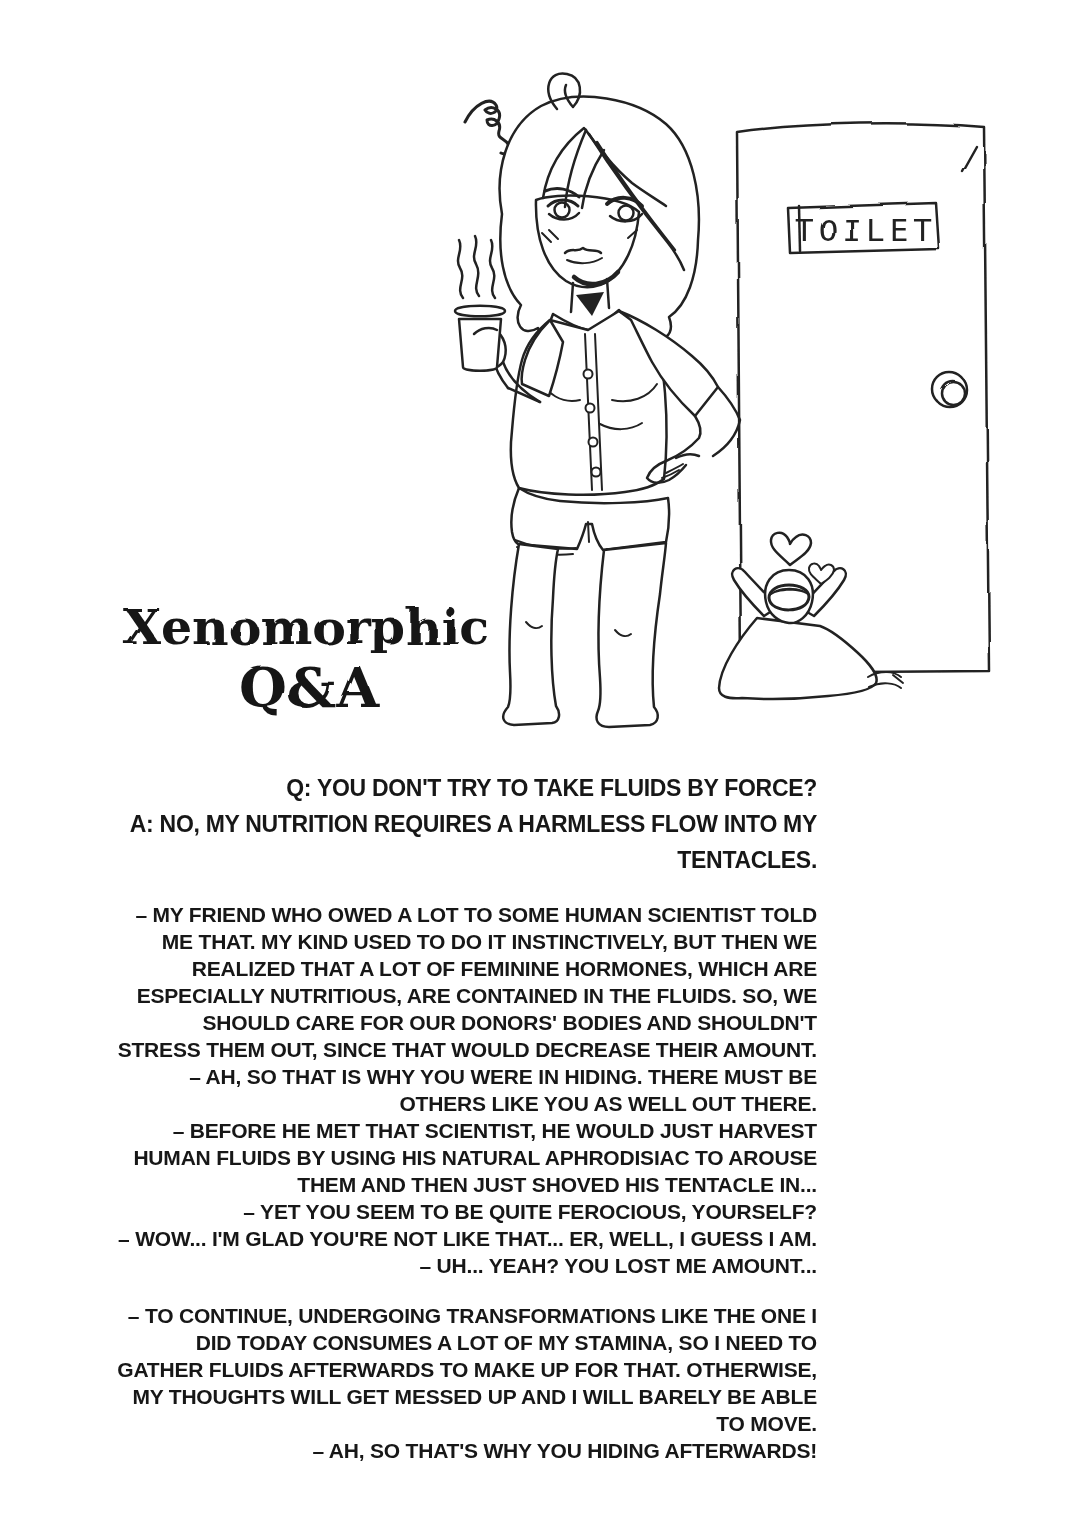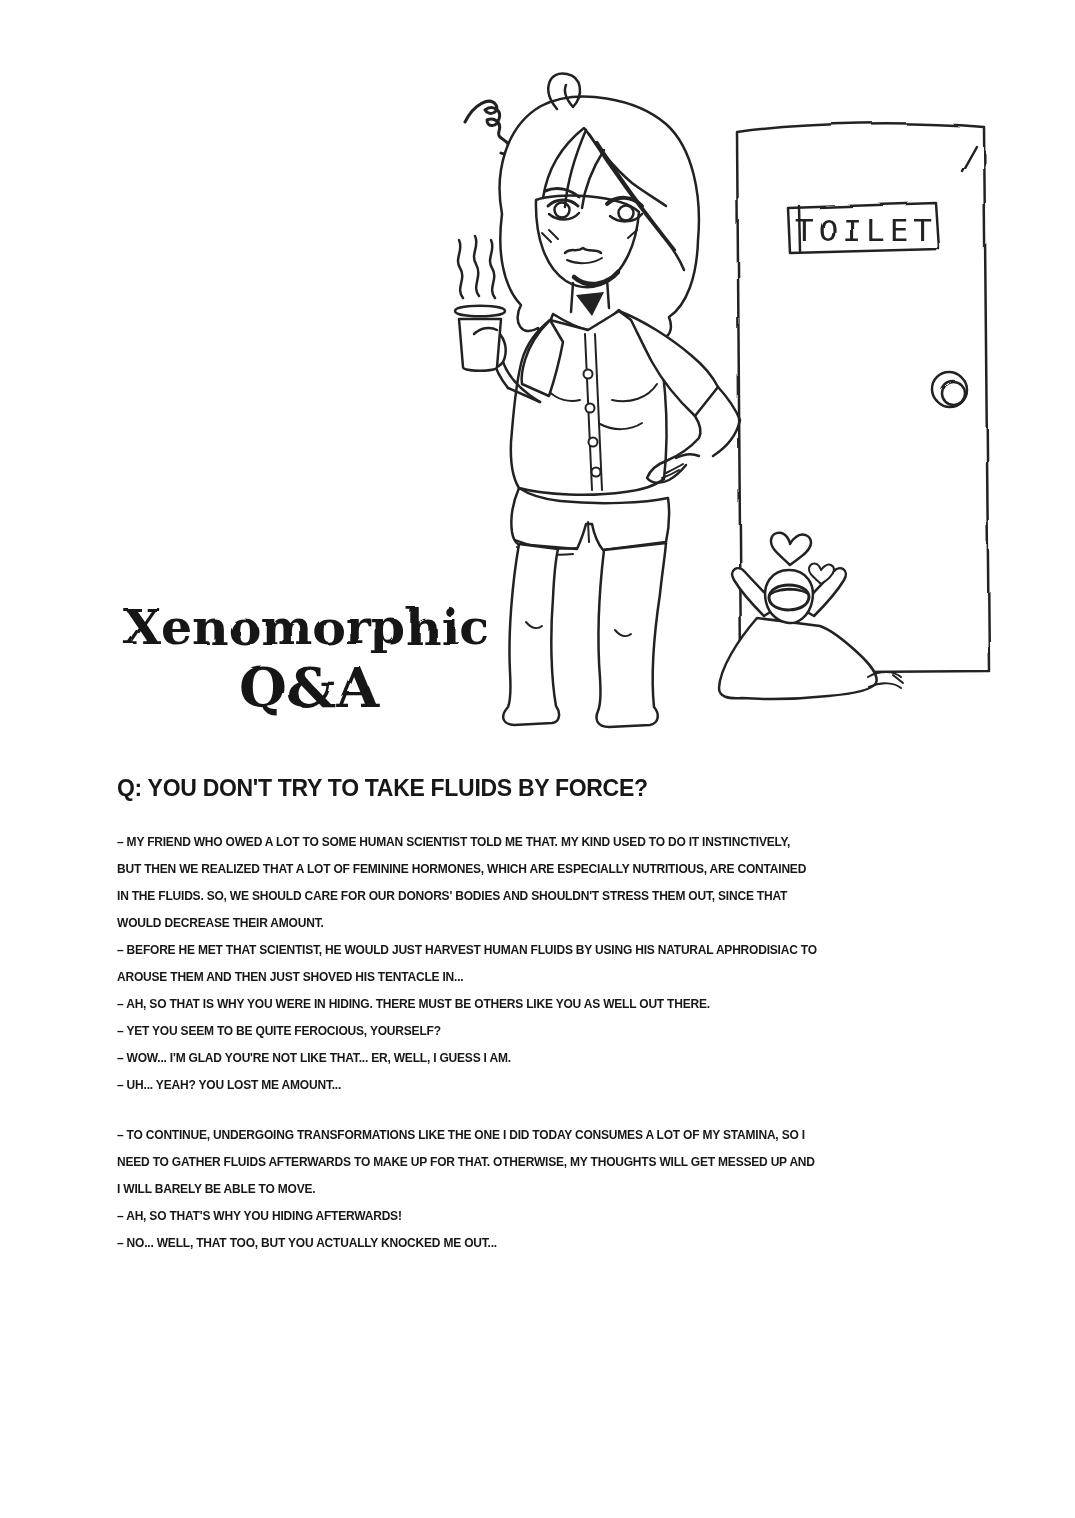--- a/index.html
+++ b/index.html
@@ -11,31 +11,31 @@
     font-family:"Liberation Sans",sans-serif;
     color:#171717;
     overflow:hidden;
   }
   svg.illo{position:absolute;top:0;left:0;display:block;}
   .qa{
     position:absolute;
     left:117px;top:770px;
     width:700px;
   }
-  .qa p{margin:0;}
+  .qa p{margin:0;text-align:right;}
   .head{
     font-size:23px;
     font-weight:700;
     line-height:36px;
     letter-spacing:-0.3px;
   }
   .block{margin-top:23px;}
   .block2{}
   .line{
-    font-size:12px;
+    font-size:21px;
     font-weight:700;
     line-height:27px;
     letter-spacing:-0.2px;
   }
   .title-svg-text{font-family:"DejaVu Serif",serif;font-weight:bold;}
   .sign-text{font-family:"DejaVu Sans Mono",monospace;}
 </style>
 </head>
 <body>
 
@@ -222,30 +222,30 @@
       <g filter="url(#wob)">
         <text class="title-svg-text" x="306" y="644" text-anchor="middle" font-size="49" fill="#141414" stroke="none">Xenomorphic</text>
         <text class="title-svg-text" x="309" y="707" text-anchor="middle" font-size="55" fill="#141414" stroke="none">Q&amp;A</text>
       </g>
 
     </g>
   </svg>
 
   <div class="qa">
     <p class="head">Q: YOU DON'T TRY TO TAKE FLUIDS BY FORCE?</p>
+    <p class="head">A: NO, MY NUTRITION REQUIRES A HARMLESS FLOW INTO MY TENTACLES.</p>
 
     <div class="block">
       <p class="line">– MY FRIEND WHO OWED A LOT TO SOME HUMAN SCIENTIST TOLD ME THAT. MY KIND USED TO DO IT INSTINCTIVELY, BUT THEN WE REALIZED THAT A LOT OF FEMININE HORMONES, WHICH ARE ESPECIALLY NUTRITIOUS, ARE CONTAINED IN THE FLUIDS. SO, WE SHOULD CARE FOR OUR DONORS' BODIES AND SHOULDN'T STRESS THEM OUT, SINCE THAT WOULD DECREASE THEIR AMOUNT.</p>
+      <p class="line">– AH, SO THAT IS WHY YOU WERE IN HIDING. THERE MUST BE OTHERS LIKE YOU AS WELL OUT THERE.</p>
       <p class="line">– BEFORE HE MET THAT SCIENTIST, HE WOULD JUST HARVEST HUMAN FLUIDS BY USING HIS NATURAL APHRODISIAC TO AROUSE THEM AND THEN JUST SHOVED HIS TENTACLE IN...</p>
-      <p class="line">– AH, SO THAT IS WHY YOU WERE IN HIDING. THERE MUST BE OTHERS LIKE YOU AS WELL OUT THERE.</p>
       <p class="line">– YET YOU SEEM TO BE QUITE FEROCIOUS, YOURSELF?</p>
       <p class="line">– WOW... I'M GLAD YOU'RE NOT LIKE THAT... ER, WELL, I GUESS I AM.</p>
       <p class="line">– UH... YEAH? YOU LOST ME AMOUNT...</p>
     </div>
 
     <div class="block block2">
       <p class="line">– TO CONTINUE, UNDERGOING TRANSFORMATIONS LIKE THE ONE I DID TODAY CONSUMES A LOT OF MY STAMINA, SO I NEED TO GATHER FLUIDS AFTERWARDS TO MAKE UP FOR THAT. OTHERWISE, MY THOUGHTS WILL GET MESSED UP AND I WILL BARELY BE ABLE TO MOVE.</p>
       <p class="line">– AH, SO THAT'S WHY YOU HIDING AFTERWARDS!</p>
-      <p class="line">– NO... WELL, THAT TOO, BUT YOU ACTUALLY KNOCKED ME OUT...</p>
     </div>
   </div>
 
 </div>
 
 </body></html>

